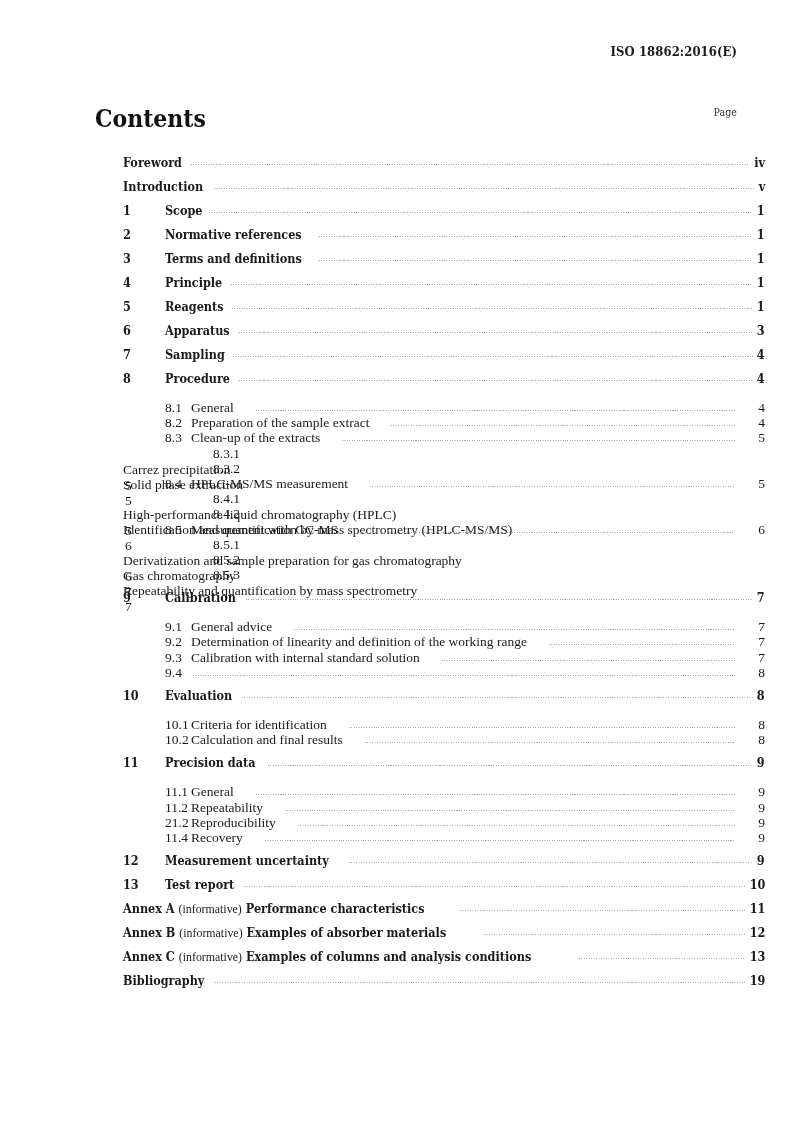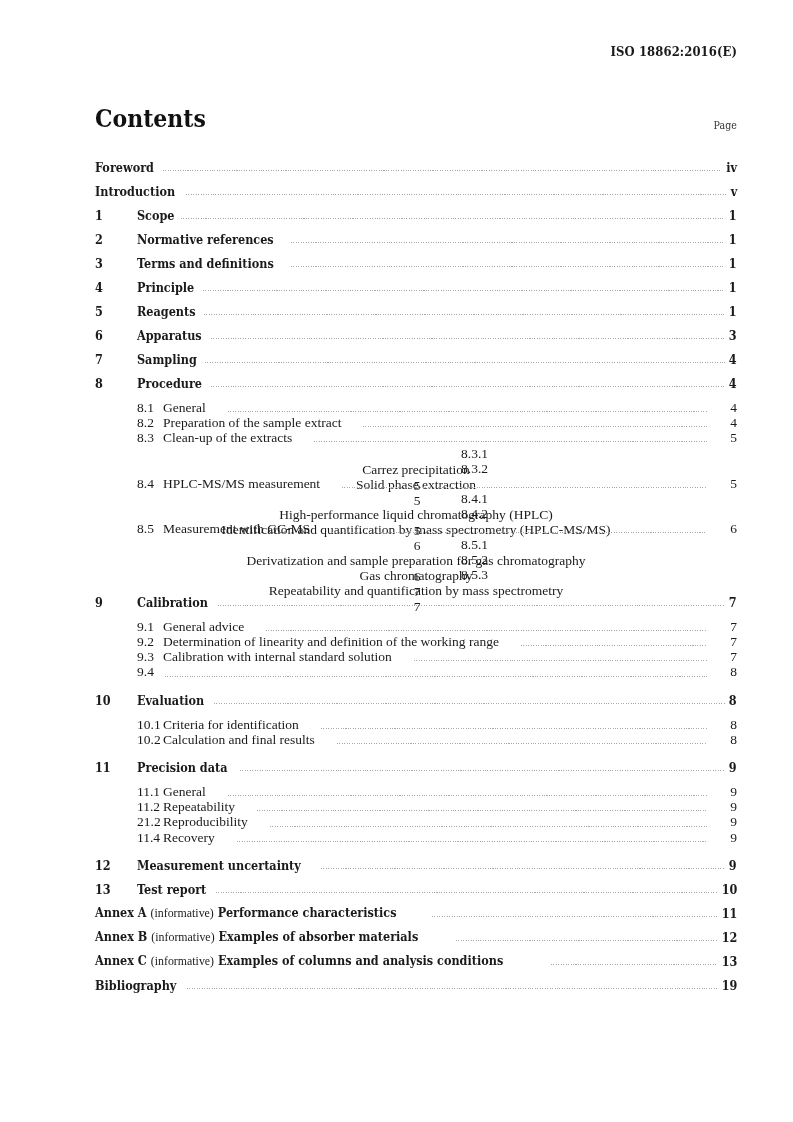--- a/index.html
+++ b/index.html
@@ -38,21 +38,21 @@
     transform-origin: right center;
   }
 
   
   .contents-row {
     position: absolute;
     top: 106px;
     left: 95px;
     width: 642px;
     display: flex;
-    align-items: flex-end;
+    align-items: flex-start;
     justify-content: space-between;
   }
   .contents-title {
     font-family: "DejaVu Serif", serif;
     font-weight: bold;
     font-size: 25px;
     line-height: 1;
     color: #111111;
     transform: scaleX(0.88);
     transform-origin: left bottom;
@@ -70,23 +70,24 @@
   
   .toc {
     position: absolute;
     top: 155px;
     left: 95px;
     width: 642px;
   }
 
   .toc-entry {
     display: flex;
-    align-items: center;
+    align-items: flex-start;
     width: 100%;
     white-space: nowrap;
+    margin-left: 28px;
   }
 
   .num {
     flex: 0 0 auto;
     text-align: left;
   }
   .label {
     flex: 0 0 auto;
     white-space: nowrap;
   }

